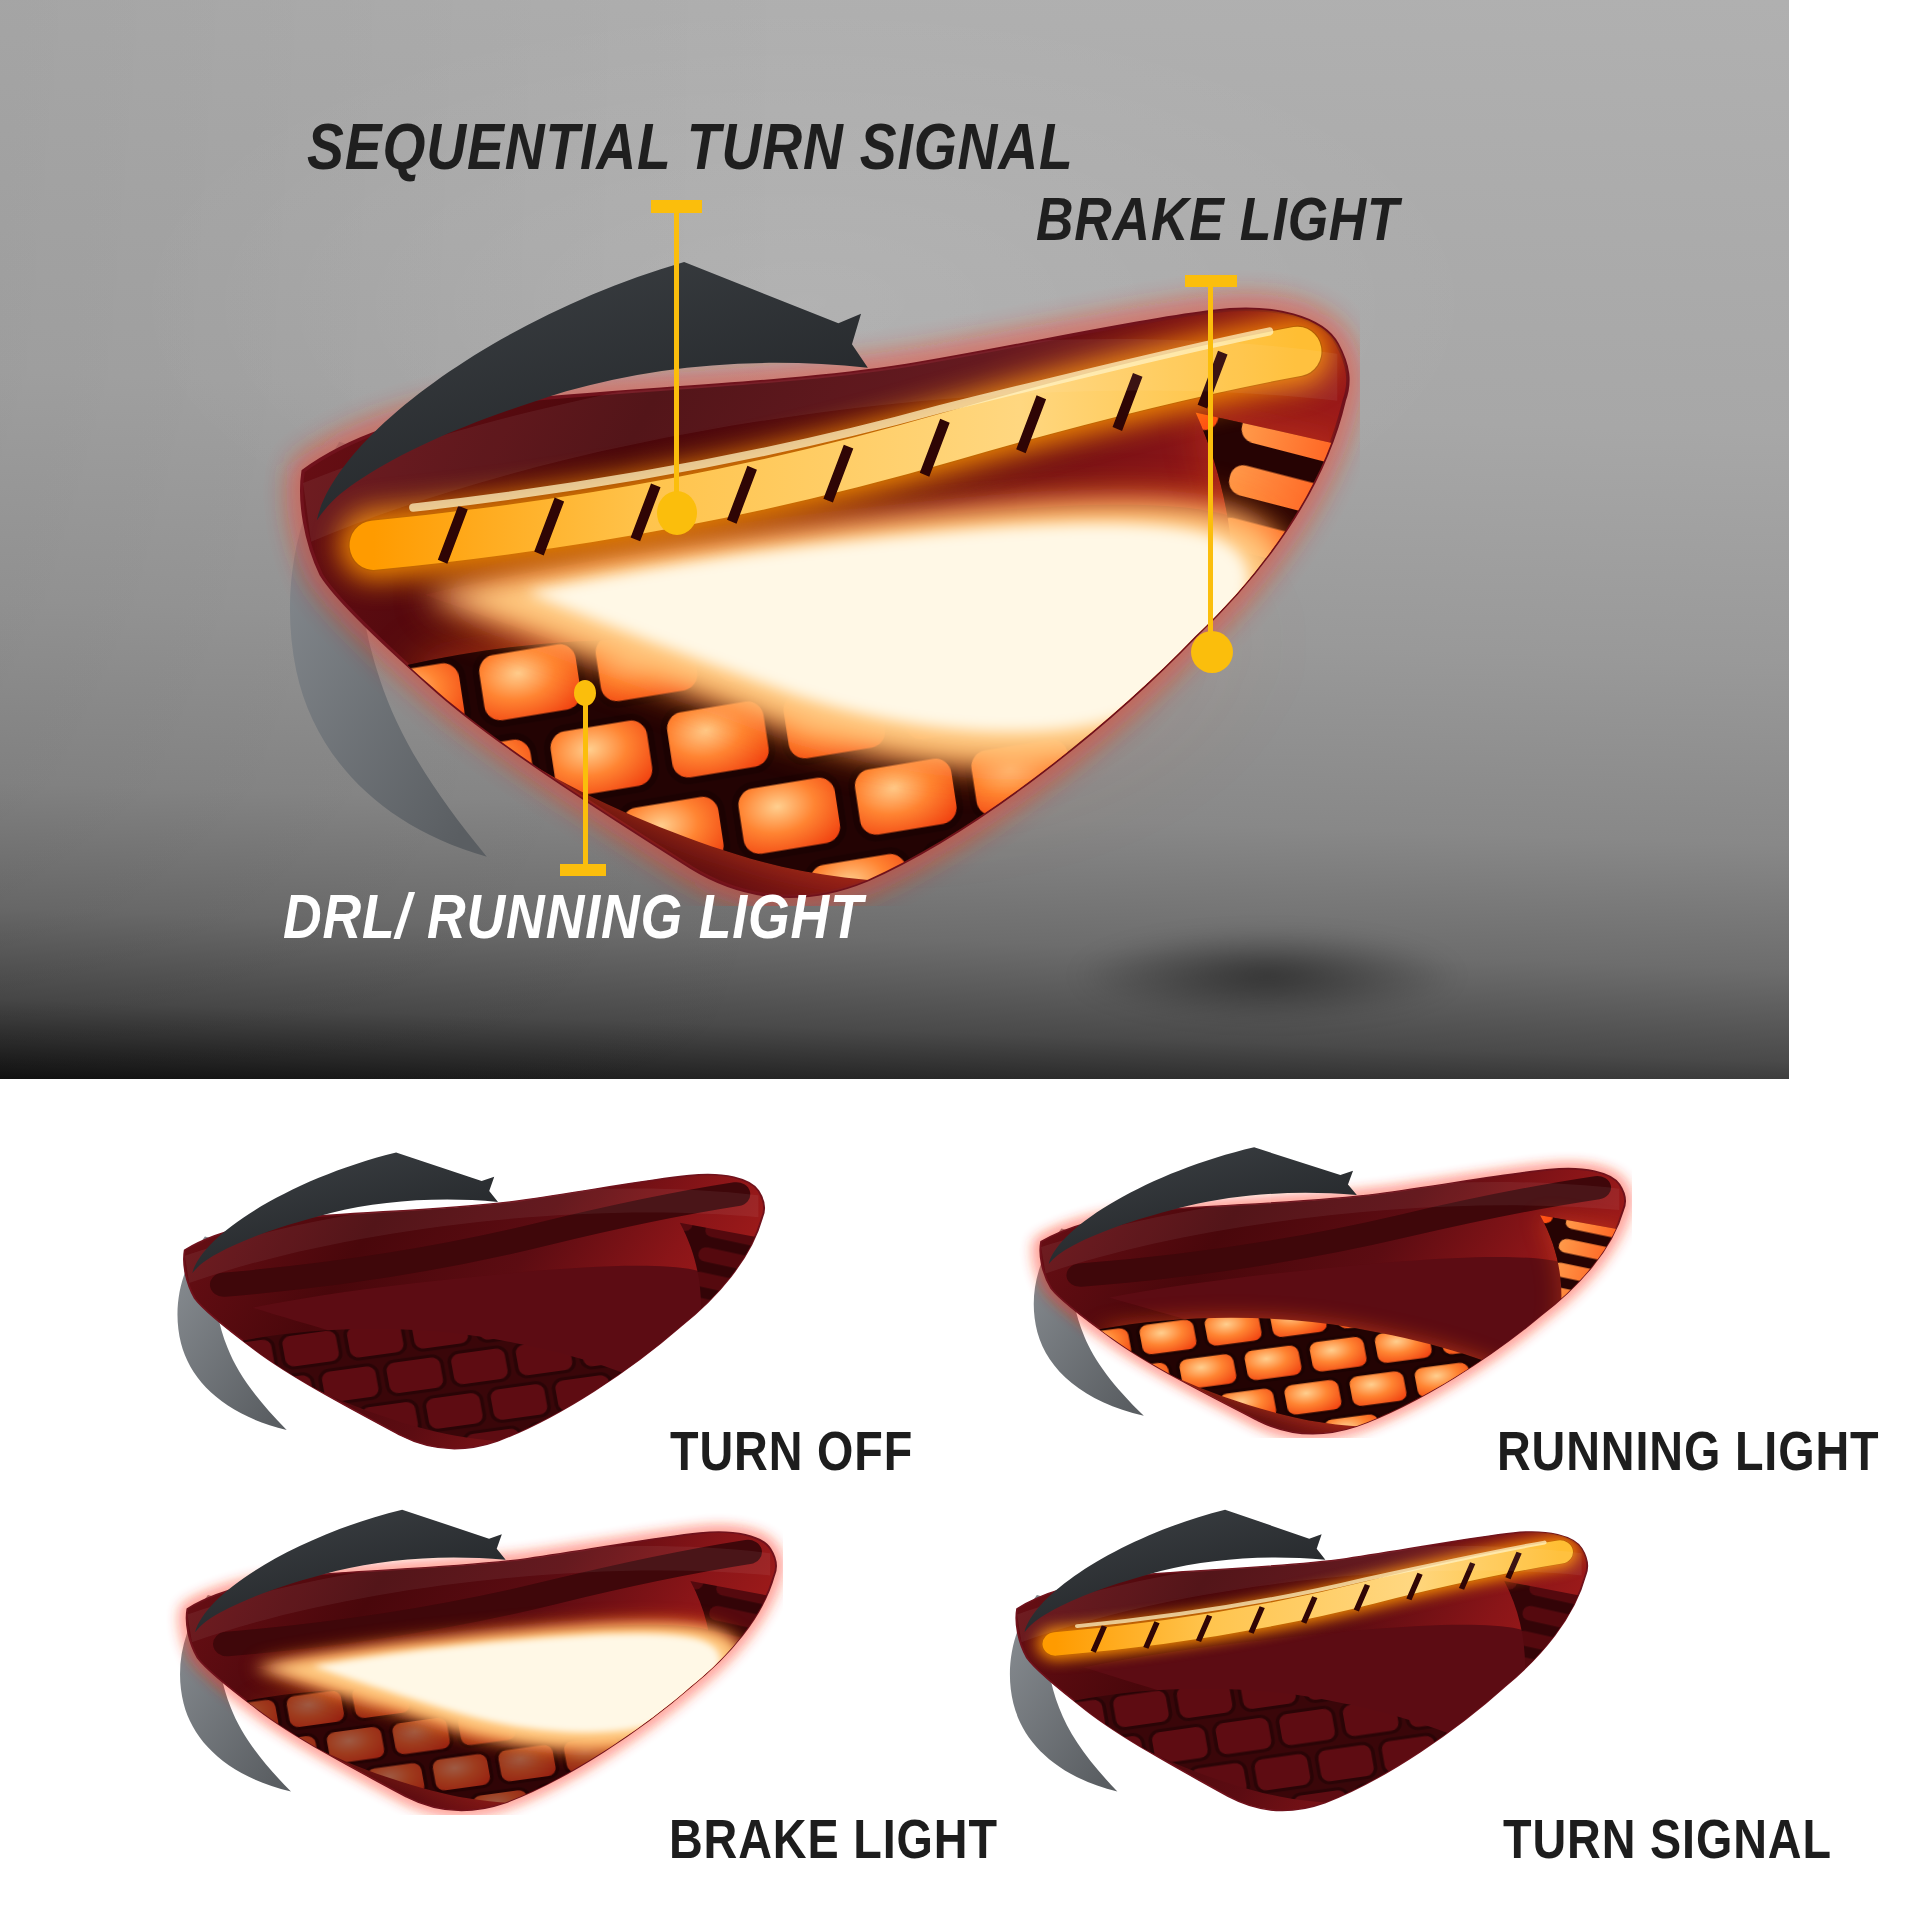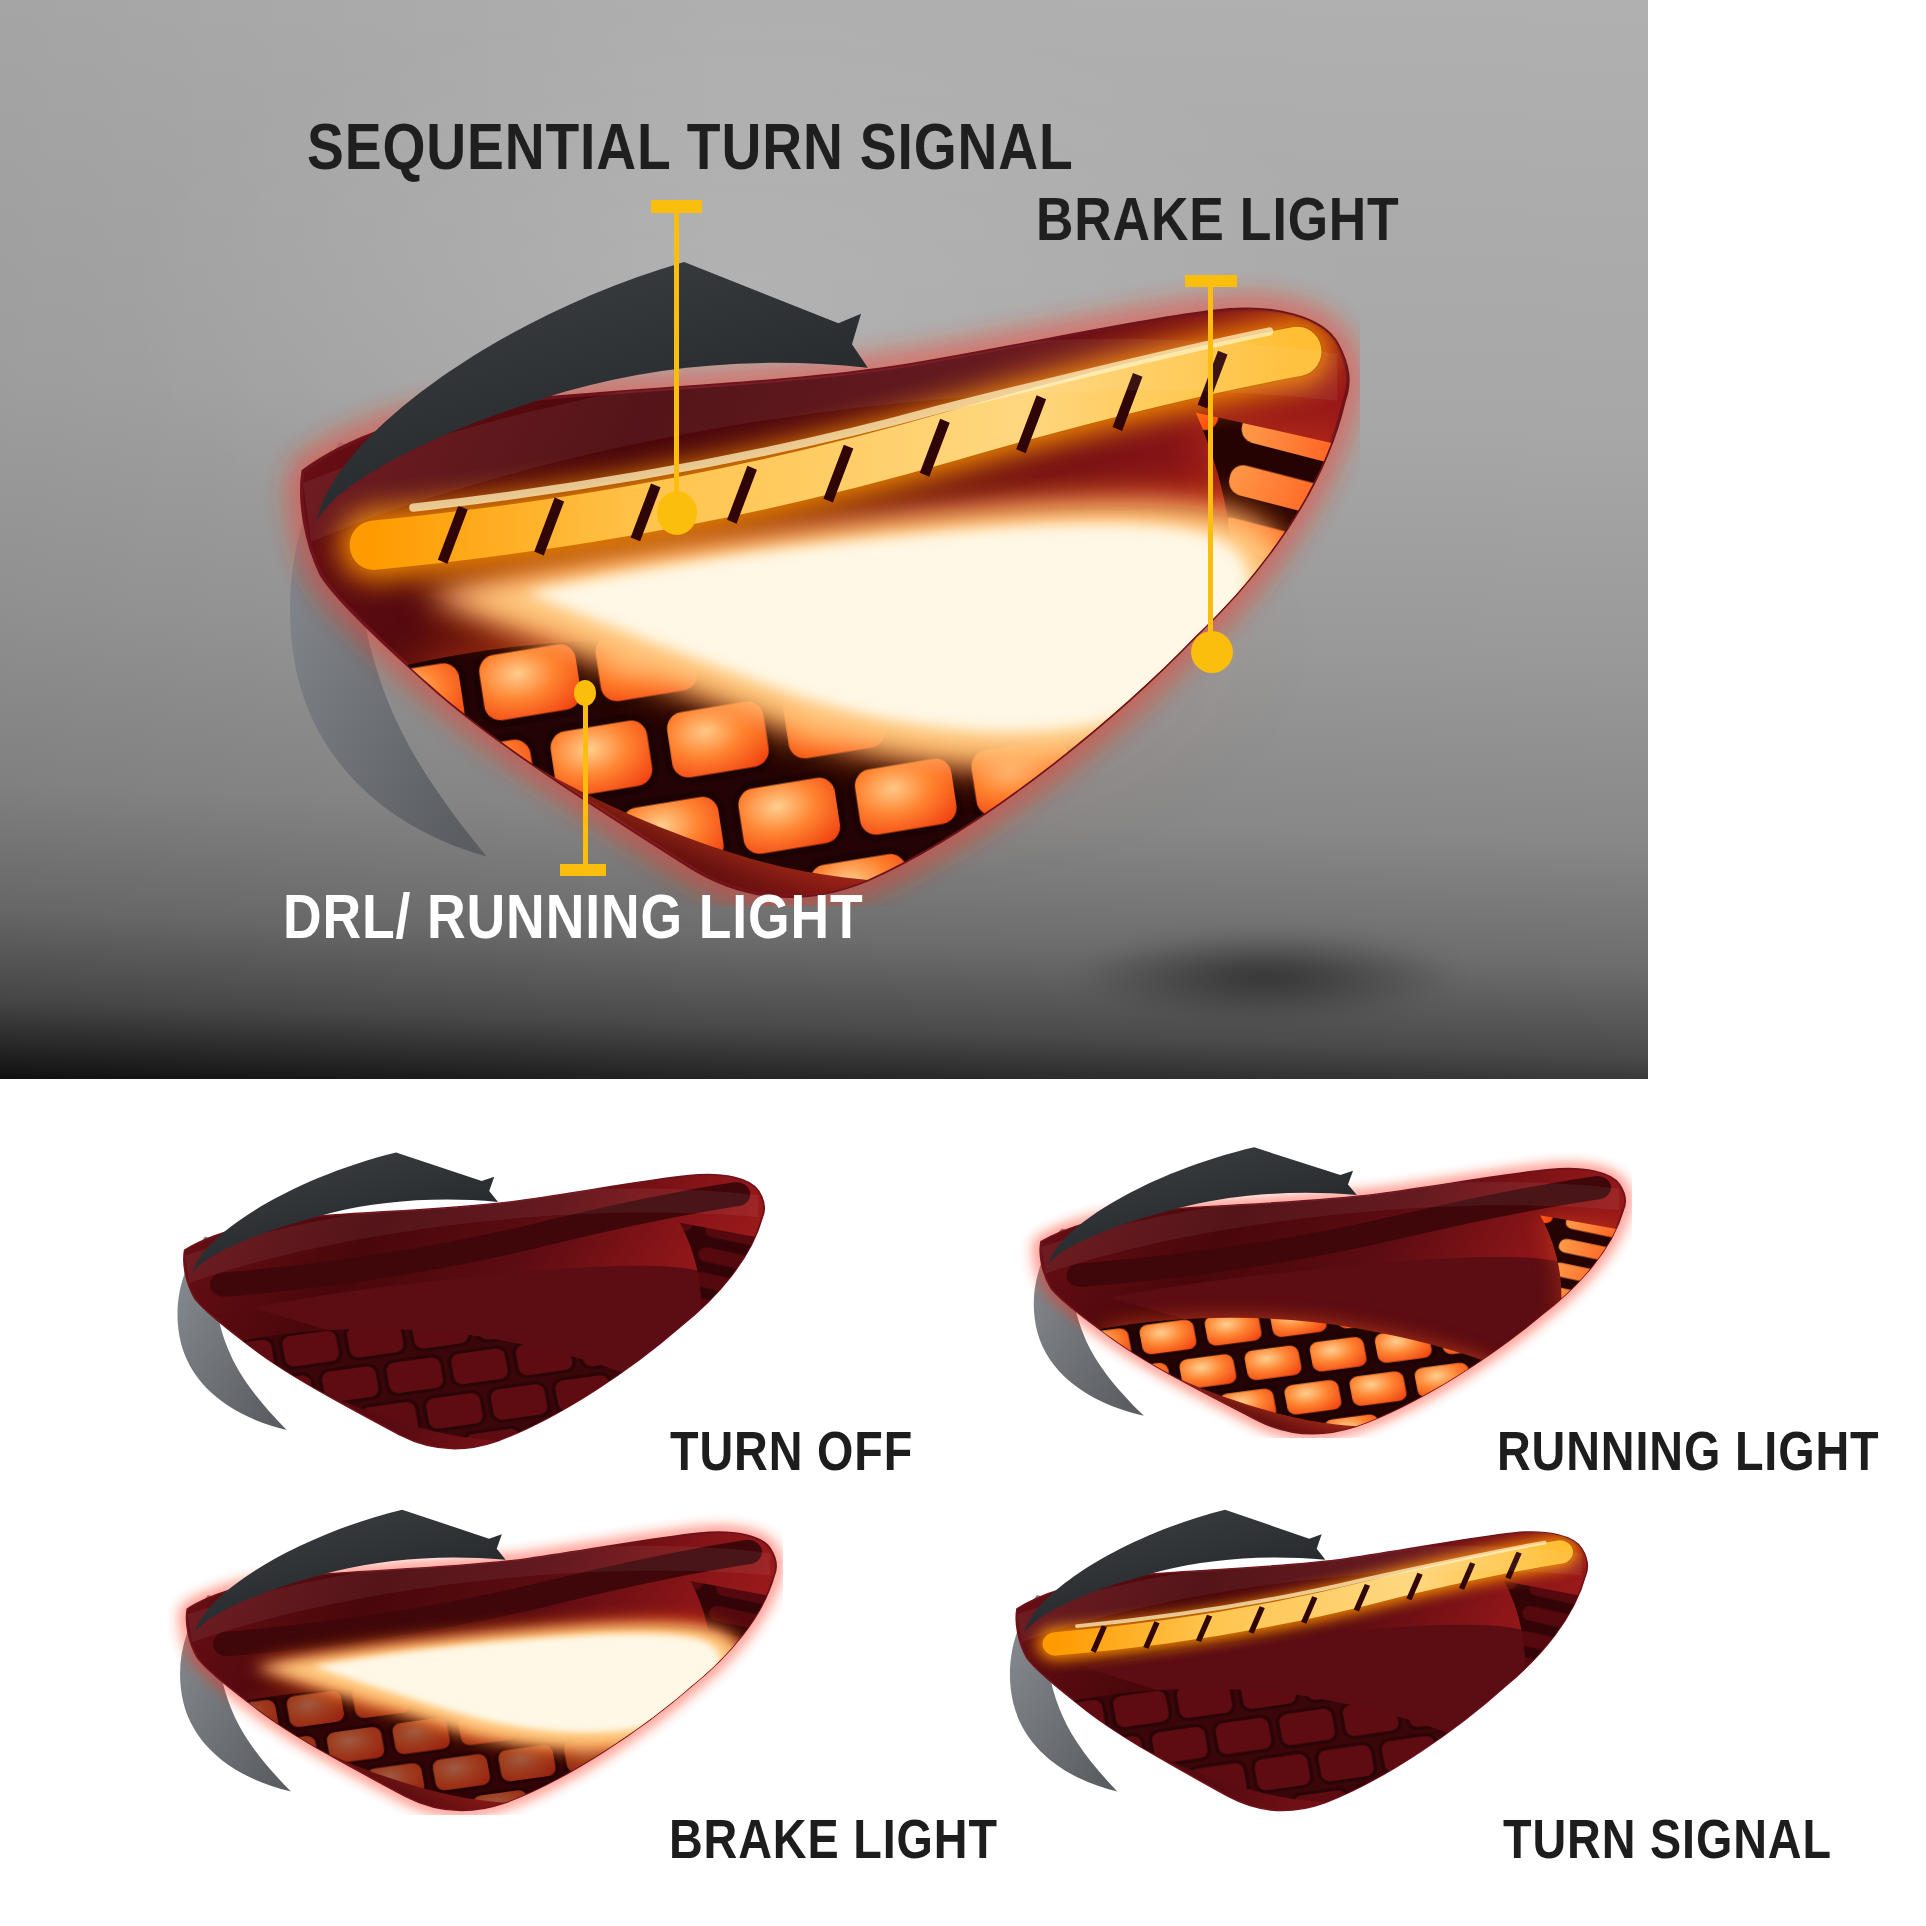--- a/index.html
+++ b/index.html
@@ -1,22 +1,22 @@
 <!DOCTYPE html>
 <html><head>
 <meta charset="utf-8">
 <style>
   html,body{margin:0;padding:0;}
   body{width:1927px;height:1927px;position:relative;overflow:hidden;background:#fff;
        font-family:"Liberation Sans",sans-serif;}
-  .hero{position:absolute;left:0;top:0;width:1648px;height:1079px;
+  .hero{position:absolute;left:0;top:0;width:1789px;height:1079px;
     background:
       radial-gradient(55% 40% at 45% 28%, rgba(255,255,255,0.10), rgba(255,255,255,0) 70%),
       linear-gradient(90deg, rgba(0,0,0,0.06), rgba(0,0,0,0) 45%),
-      linear-gradient(182deg,#b0b0b0 0%,#a7a7a7 38%,#999999 58%,#888888 74%,#6d6d6d 85%,#4a4a4a 93%,#111111 100%);}
+      linear-gradient(182deg,#b0b0b0 0%,#a7a7a7 38%,#999999 58%,#888888 74%,#6d6d6d 85%,#4a4a4a 93%,#111111 100%); font-style: italic;}
   .gallery{position:absolute;left:0;top:1079px;width:1927px;height:847px;background:#ffffff;}
   .ann{position:absolute;font-weight:bold;line-height:1;white-space:nowrap;
        transform:scaleX(0.85);transform-origin:left top;letter-spacing:1px;}
   .ann-seq{left:307px;top:114px;font-size:65px;color:#1f1f1f;}
   .ann-brake{left:1036px;top:189px;font-size:61px;color:#1f1f1f;}
   .ann-drl{left:283px;top:885px;font-size:63px;color:#ffffff;}
   .gl-label{position:absolute;font-weight:bold;line-height:1;white-space:nowrap;
        transform:scaleX(0.85);transform-origin:left top;letter-spacing:1px;
        font-size:55px;color:#1d1d1d;}
   .lbl-0{left:670px;top:345px;}

